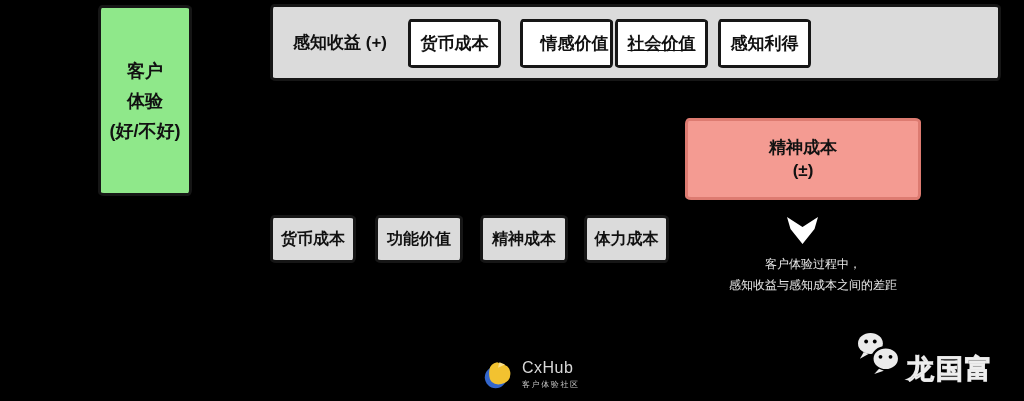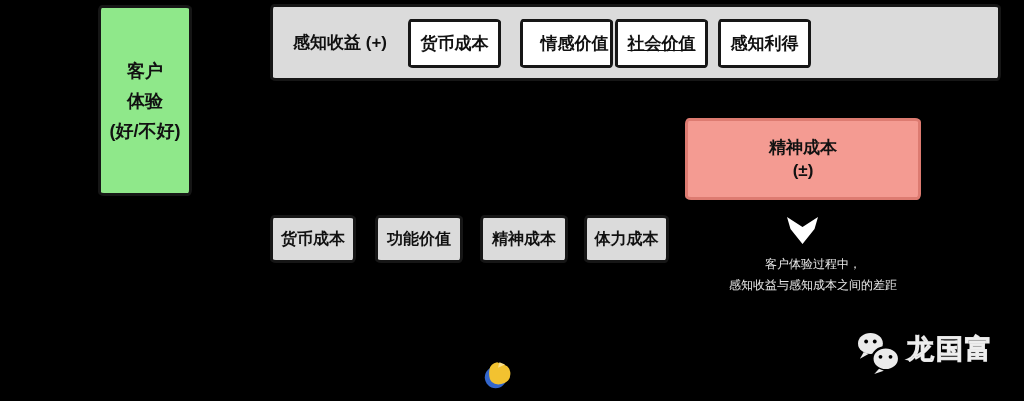--- a/index.html
+++ b/index.html
@@ -88,21 +88,21 @@
   
   .watermark{
     position:absolute; left:856px; top:331px;
     display:flex; align-items:flex-start; gap:3px;
   }
   .watermark-text{
     font-size:27px; font-weight:bold;
     color:var(--watermark_white);
     -webkit-text-stroke:1px #ffffffd9;
     letter-spacing:2px;
-    margin-top:0;
+    margin-top:20px;
   }
 </style>
 </head>
 <body>
 
 <div class="canvas">
 
   <div class="sketch exp-box">
     <div>客户</div>
     <div>体验</div>
@@ -136,20 +136,24 @@
     <div>客户体验过程中，</div>
     <div>感知收益与感知成本之间的差距</div>
   </div>
 
   <div class="footer-logo">
     <svg width="34" height="34" viewBox="0 0 36 36">
       <circle cx="15.5" cy="21.5" r="11.5" fill="#3366CC"></circle>
       <path d="M9,13 Q10,7 17,5.5 L22,7.5 Q30,9 31,16 Q32,24 25,27.5 Q16.5,31 11.5,26.5 Q7.5,22.5 9,13 Z" fill="#F2C230"></path>
       <path d="M19.5,5.5 L25.5,8 L18,11.5 Z" fill="#FBE08A"></path>
     </svg>
+    <div class="logo-texts">
+      <span class="logo-name">CxHub</span>
+      <span class="logo-tagline">客户体验社区</span>
+    </div>
   </div>
 
   <div class="watermark">
     <svg width="48" height="44" viewBox="0 0 50 46" opacity="0.92">
       <ellipse cx="15" cy="13" rx="13" ry="11" fill="#ffffff"></ellipse>
       <path d="M8,22 L4,29 L13,24 Z" fill="#ffffff"></path>
       <circle cx="10.5" cy="11" r="2" fill="#000000"></circle>
       <circle cx="19.5" cy="11" r="2" fill="#000000"></circle>
       <ellipse cx="31" cy="29" rx="14" ry="12" fill="#ffffff" stroke="#000000" stroke-width="2.5"></ellipse>
       <path d="M24,39.5 L19,45 L29,41.5 Z" fill="#ffffff"></path>

